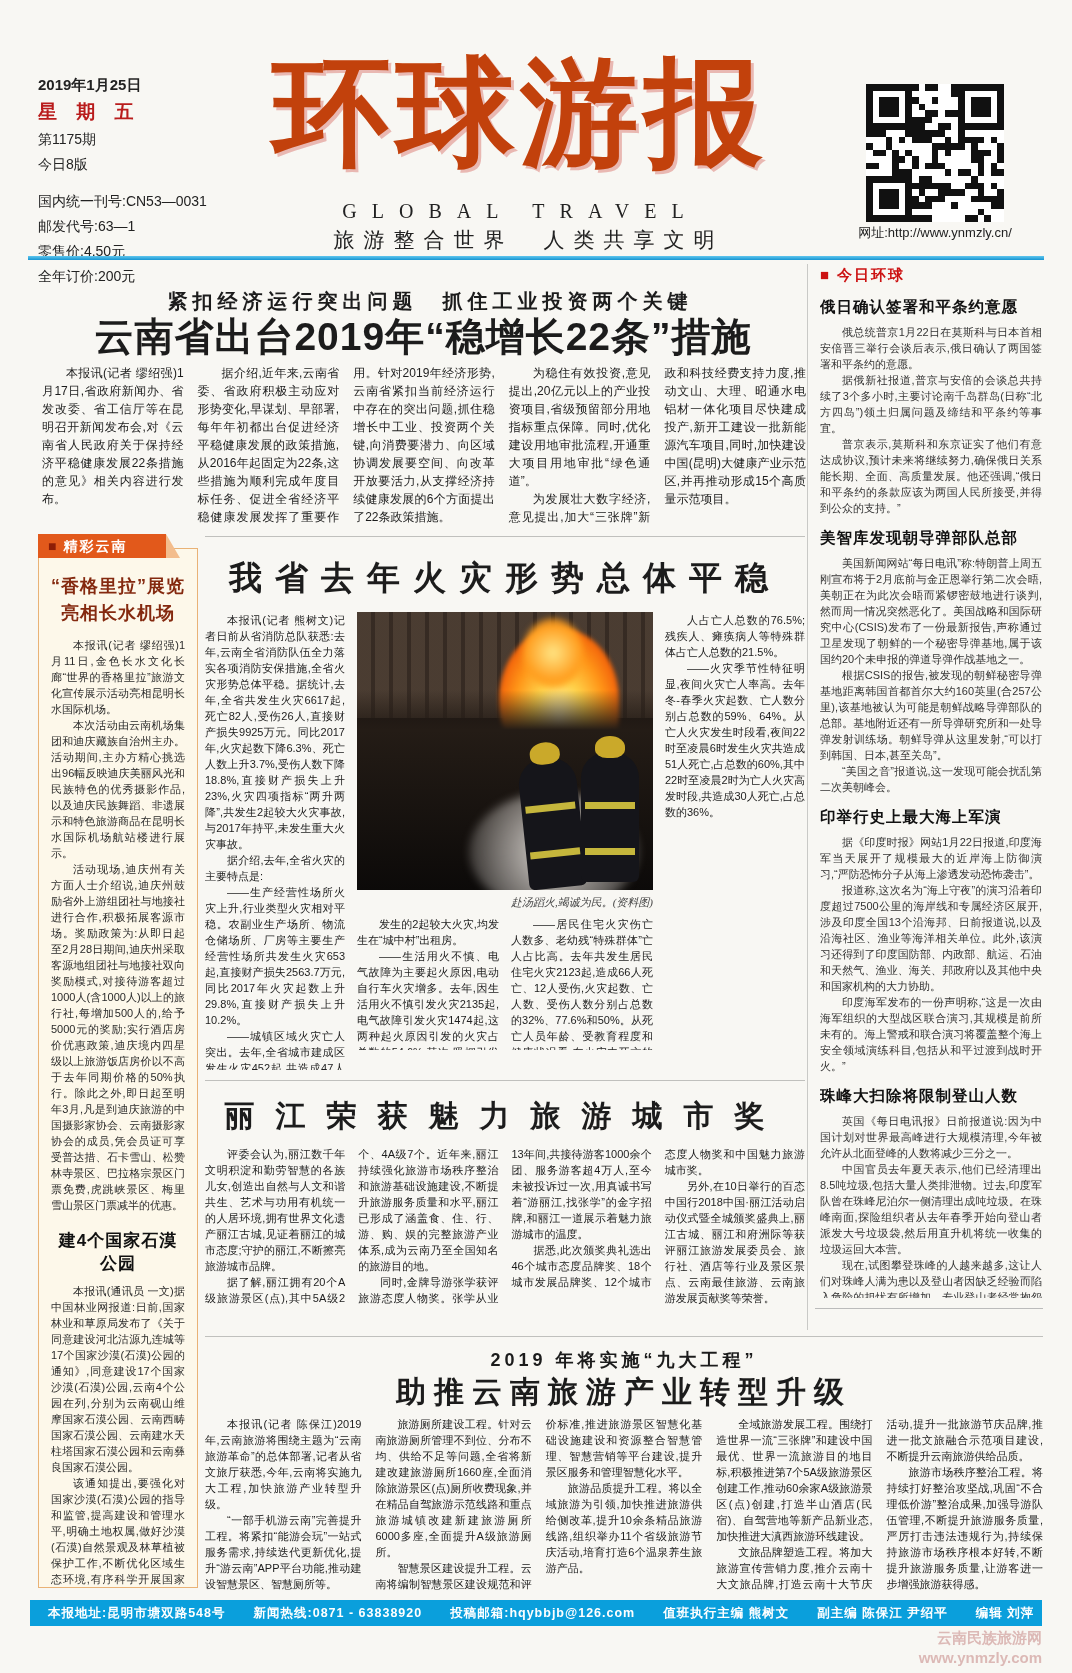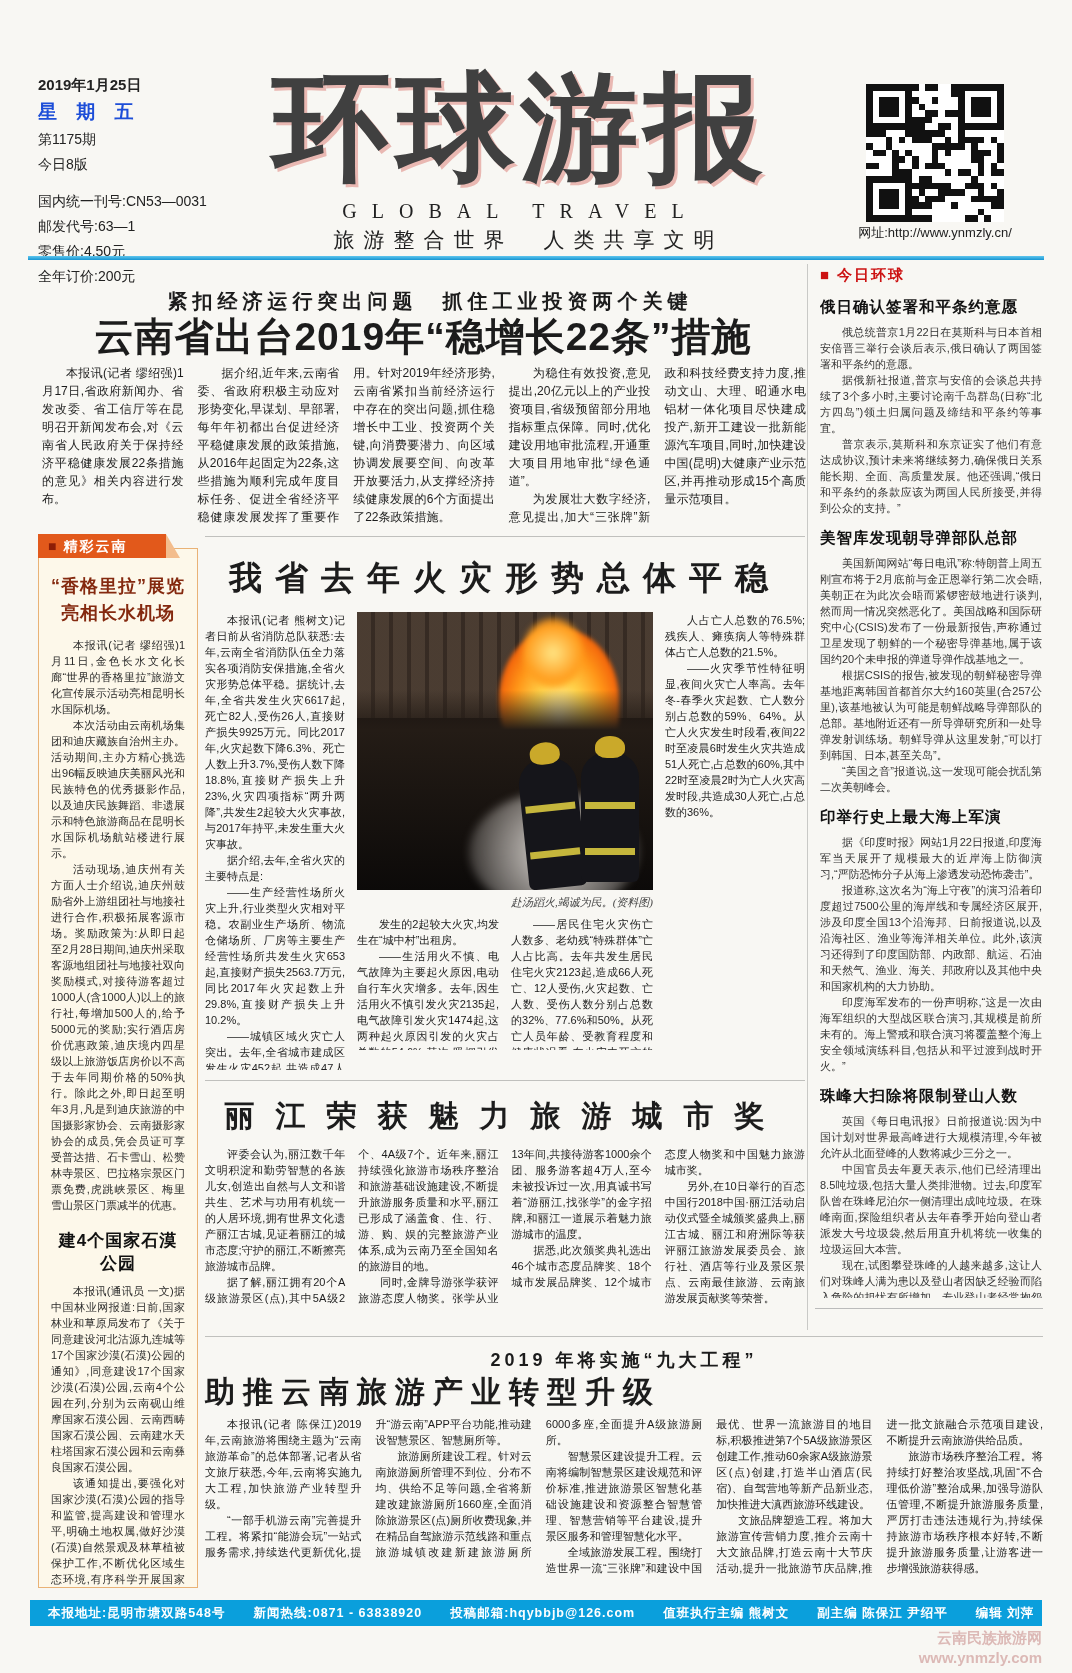--- a/index.html
+++ b/index.html
@@ -5,23 +5,23 @@
   html,body{margin:0;padding:0;background:#e9e9e7;}
   #page{position:relative;width:1072px;height:1673px;margin:0 auto;background:#f8f7f3;
         font-family:"Liberation Sans","DejaVu Sans",sans-serif;color:#1c1c1c;overflow:hidden;}
   .abs{position:absolute;}
   p{margin:0;text-indent:2em;}
   .just{text-align:justify;text-justify:inter-ideograph;}
 
   
   .pubinfo{left:38px;top:72px;width:200px;font-size:14px;line-height:25px;color:#222;}
   .pubinfo .date{font-weight:bold;font-size:15px;}
-  .pubinfo .weekday{color:#1d4ed8;font-weight:bold;font-size:19px;letter-spacing:7px;line-height:30px;}
+  .pubinfo .weekday{color:#b91c1c;font-weight:bold;font-size:19px;letter-spacing:7px;line-height:30px;}
   .pubinfo .gap{height:12px;}
-  .masthead-title{left:248px;top:62px;width:545px;text-align:center;color:#404040;
+  .masthead-title{left:248px;top:47px;width:545px;text-align:center;color:#c2410c;
         font-family:"DejaVu Serif","Liberation Serif",serif;font-weight:bold;font-size:118px;
         line-height:130px;letter-spacing:6px;text-shadow:3px 3px 0 #e9b8b2;white-space:nowrap;}
   .masthead-en{left:248px;top:200px;width:545px;text-align:center;font-size:20px;letter-spacing:15px;
         color:#222;font-family:"Liberation Serif",serif;white-space:nowrap;}
   .masthead-slogan{left:256px;top:226px;width:545px;text-align:center;font-size:21px;letter-spacing:9px;
         color:#222;white-space:nowrap;}
   .qr{left:866px;top:84px;width:138px;height:138px;background:#fff;}
   .qr .cell{position:absolute;background:#111;}
   .website{left:820px;top:224px;width:230px;text-align:center;font-size:13px;color:#222;}
   .blue-rule{left:28px;top:256px;width:1016px;height:4px;
@@ -78,21 +78,21 @@
   .rule-b{left:205px;top:1080px;width:600px;height:1px;background:#c0c0bd;}
   .headline3{left:205px;top:1096px;width:600px;text-align:center;font-weight:bold;font-size:30px;
         letter-spacing:21px;white-space:nowrap;}
   .body3{left:205px;top:1146px;width:600px;height:182px;column-count:4;column-gap:13px;
         font-size:11px;line-height:16px;overflow:hidden;}
 
   
   .rule-c{left:205px;top:1336px;width:838px;height:1px;background:#c0c0bd;}
   .kicker4{left:205px;top:1348px;width:838px;text-align:center;font-weight:bold;font-size:18px;
         letter-spacing:4px;}
-  .headline4{left:205px;top:1372px;width:838px;text-align:left;font-weight:bold;font-size:30px;
+  .headline4{left:205px;top:1372px;width:838px;text-align:center;font-weight:bold;font-size:30px;
         letter-spacing:8px;white-space:nowrap;}
   .body4{left:205px;top:1416px;width:838px;height:176px;column-count:5;column-gap:14px;
         font-size:11px;line-height:16px;overflow:hidden;}
 
   
   .sb-tab{left:38px;top:534px;width:118px;height:24px;background:#e2591b;color:#fff;font-weight:bold;
         font-size:14px;line-height:24px;padding-left:10px;letter-spacing:2px;z-index:3;}
   .sb-tab .sq{color:#8d1d06;margin-right:5px;}
   .sb-tab::after{content:"";position:absolute;right:-14px;top:0;border-left:14px solid #f3bd8d;
         border-top:24px solid transparent;}
@@ -424,20 +424,21 @@
     </div>
 
   <div class="abs rule-c"></div>
   <div class="abs kicker4">2019 年将实施“九大工程”</div>
   <div class="abs headline4">助推云南旅游产业转型升级</div>
   <div class="abs body4 just">
       <p>本报讯(记者 陈保江)2019年,云南旅游将围绕主题为“云南旅游革命”的总体部署,记者从省文旅厅获悉,今年,云南将实施九大工程,加快旅游产业转型升级。</p>
       <p>“一部手机游云南”完善提升工程。将紧扣“能游会玩”一站式服务需求,持续迭代更新优化,提升“游云南”APP平台功能,推动建设智慧景区、智慧厕所等。</p>
       <p>旅游厕所建设工程。针对云南旅游厕所管理不到位、分布不均、供给不足等问题,全省将新建改建旅游厕所1660座,全面消除旅游景区(点)厕所收费现象,并在精品自驾旅游示范线路和重点旅游城镇改建新建旅游厕所6000多座,全面提升A级旅游厕所。</p>
       <p>智慧景区建设提升工程。云南将编制智慧景区建设规范和评价标准,推进旅游景区智慧化基础设施建设和资源整合智慧管理、智慧营销等平台建设,提升景区服务和管理智慧化水平。</p>
+      <p>旅游品质提升工程。将以全域旅游为引领,加快推进旅游供给侧改革,提升10余条精品旅游线路,组织举办11个省级旅游节庆活动,培育打造6个温泉养生旅游产品。</p>
       <p>全域旅游发展工程。围绕打造世界一流“三张牌”和建设中国最优、世界一流旅游目的地目标,积极推进第7个5A级旅游景区创建工作,推动60余家A级旅游景区(点)创建,打造半山酒店(民宿)、自驾营地等新产品新业态,加快推进大滇西旅游环线建设。</p>
       <p>文旅品牌塑造工程。将加大旅游宣传营销力度,推介云南十大文旅品牌,打造云南十大节庆活动,提升一批旅游节庆品牌,推进一批文旅融合示范项目建设,不断提升云南旅游供给品质。</p>
       <p>旅游市场秩序整治工程。将持续打好整治攻坚战,巩固“不合理低价游”整治成果,加强导游队伍管理,不断提升旅游服务质量,严厉打击违法违规行为,持续保持旅游市场秩序根本好转,不断提升旅游服务质量,让游客进一步增强旅游获得感。</p>
     </div>
 
   <div class="abs sb-tab"><span class="sq">■</span><span>精彩云南</span></div>
   <div class="abs sb-box">
     <div class="sb-t1">“香格里拉”展览
 亮相长水机场</div>
     <div class="sb-body just">

